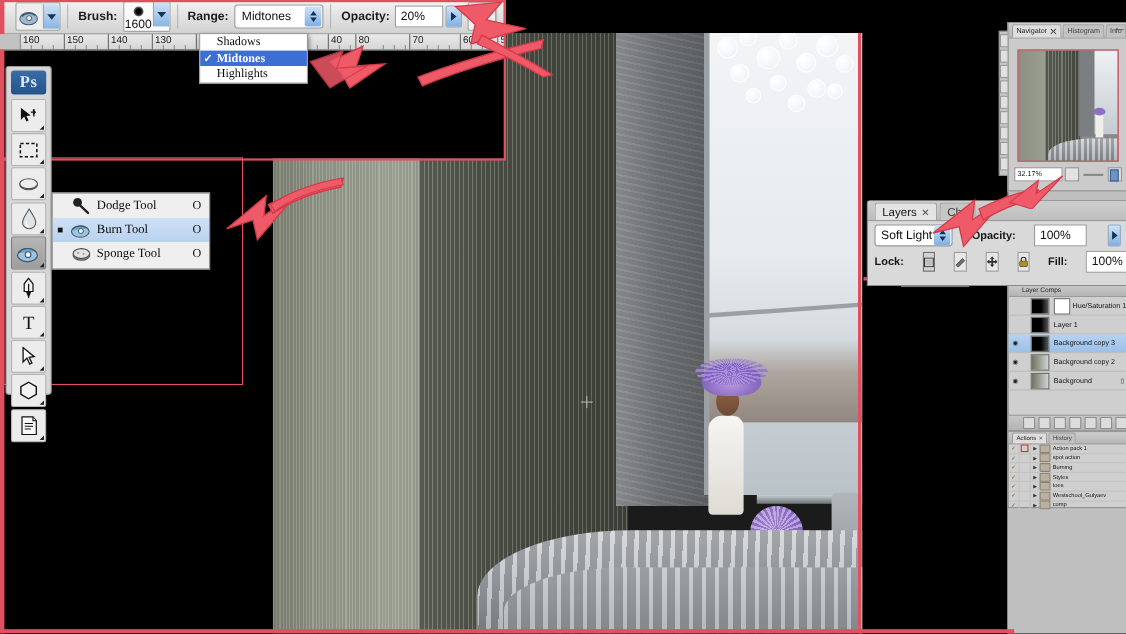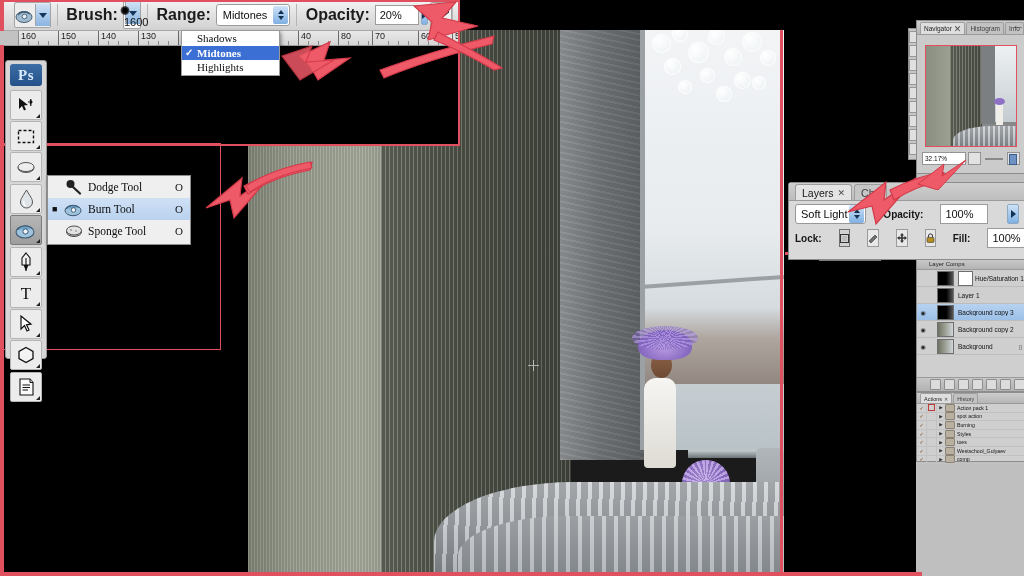--- a/index.html
+++ b/index.html
@@ -87,21 +87,21 @@
   .fly-mark{width:10px;font-size:9px;color:#111;line-height:1;}
   .fly-ico{width:24px;display:flex;justify-content:center;align-items:center;}
   .fly-label{flex:1;font-size:11.5px;color:#0b0b0b;padding-left:2px;font-family:"Liberation Serif",serif;}
   .fly-key{width:14px;text-align:center;font-size:11px;color:#111;font-family:"Liberation Serif",serif;}
 
   
   #options-bar{left:0;top:0;width:458px;height:30px;
     background:linear-gradient(180deg,#f4f4f4 0%,#e2e2e2 48%,#d2d2d2 100%);
     border-bottom:1px solid #a8a8a8;display:flex;align-items:center;}
   .ob-sep{width:1px;height:22px;background:#b5b5b5;margin:0 6px;}
-  .ob-label{font-size:16px;font-weight:bold;color:#1b1b1b;margin:0 5px 0 3px;}
+  .ob-label{font-size:11px;font-weight:bold;color:#1b1b1b;margin:0 5px 0 3px;}
   .toolwell{margin-left:14px;width:48px;height:24px;display:flex;align-items:center;
     background:#ededed;border:1px solid #a4a4a4;border-radius:2px;}
   .toolwell .w-ico{flex:1;display:flex;justify-content:center;}
   .arrowbtn{width:14px;height:22px;border-left:1px solid #a4a4a4;
     background:linear-gradient(180deg,#cfe2f6,#8ab4e0);display:flex;align-items:center;justify-content:center;}
   .arrowbtn:after{content:"";border-left:4px solid transparent;border-right:4px solid transparent;
     border-top:5px solid #14365c;}
   .brushwell{width:50px;height:26px;border:1px solid #a4a4a4;border-radius:2px;background:#fafafa;
     display:flex;position:relative;}
   .brushwell .b-prev{flex:1;position:relative;}
@@ -526,21 +526,21 @@
     </div>
   <div class="rt" style="left:218px">
       <span>110</span>
     </div>
   <div class="rt" style="left:258px">
       <span>100</span>
     </div>
   <div class="rt" style="left:298px">
       <span>40</span>
     </div>
-  <div class="rt" style="left:338px">
+  <div class="rt" style="left:323px">
       <span>80</span>
     </div>
   <div class="rt" style="left:372px">
       <span>70</span>
     </div>
   <div class="rt" style="left:418px">
       <span>60</span>
     </div>
   <div class="rt" style="left:452px">
       <span>50</span>

